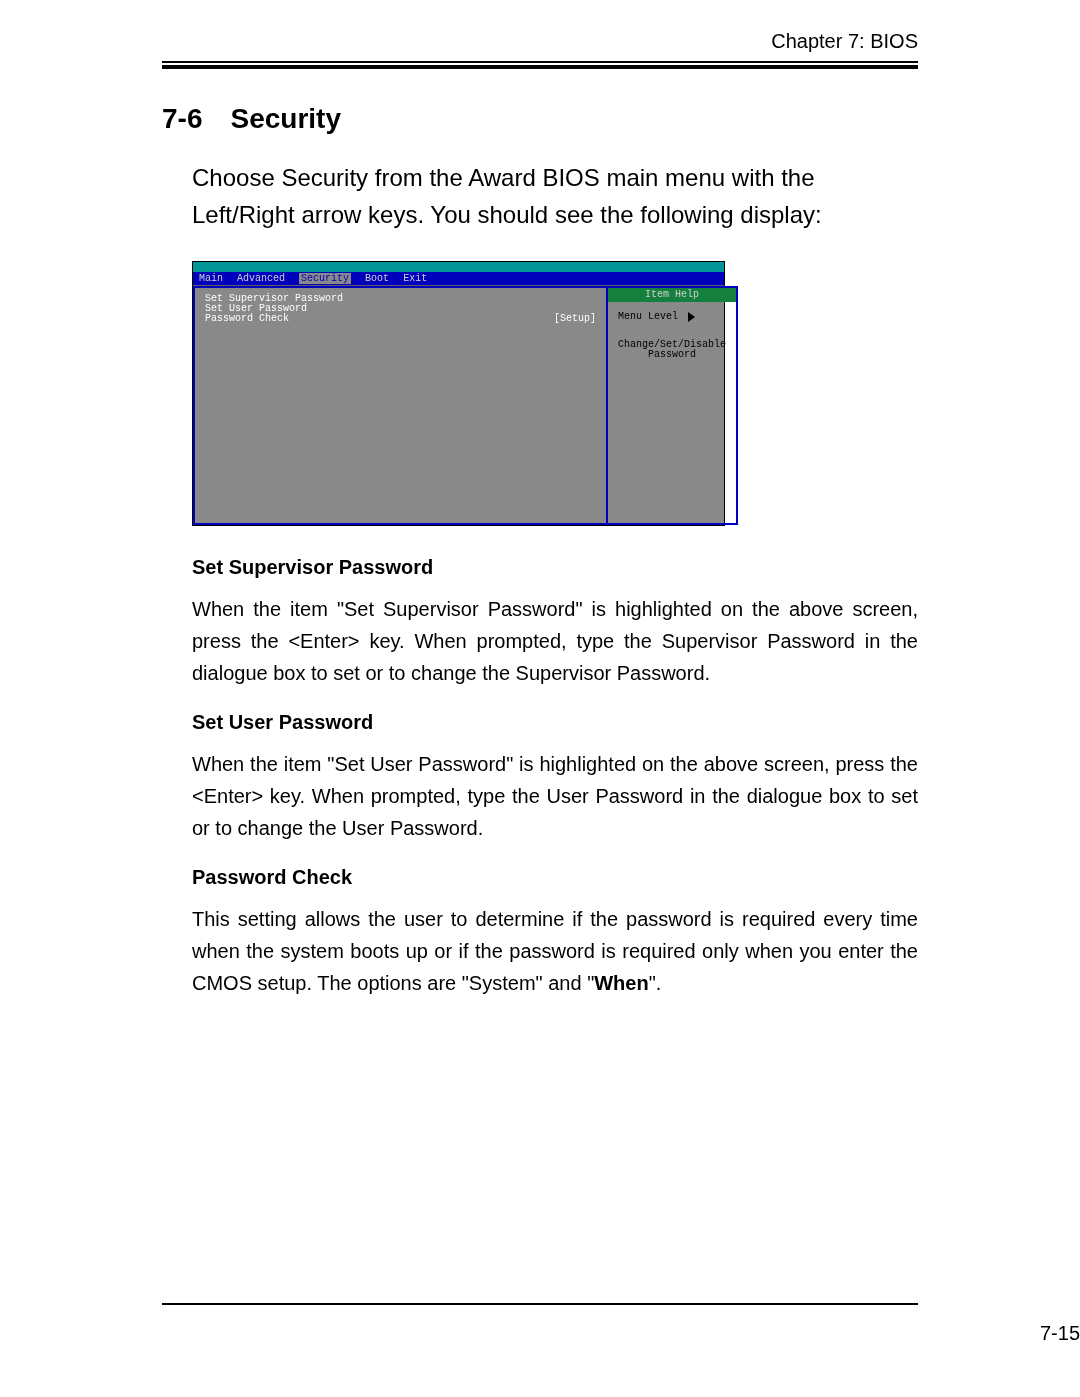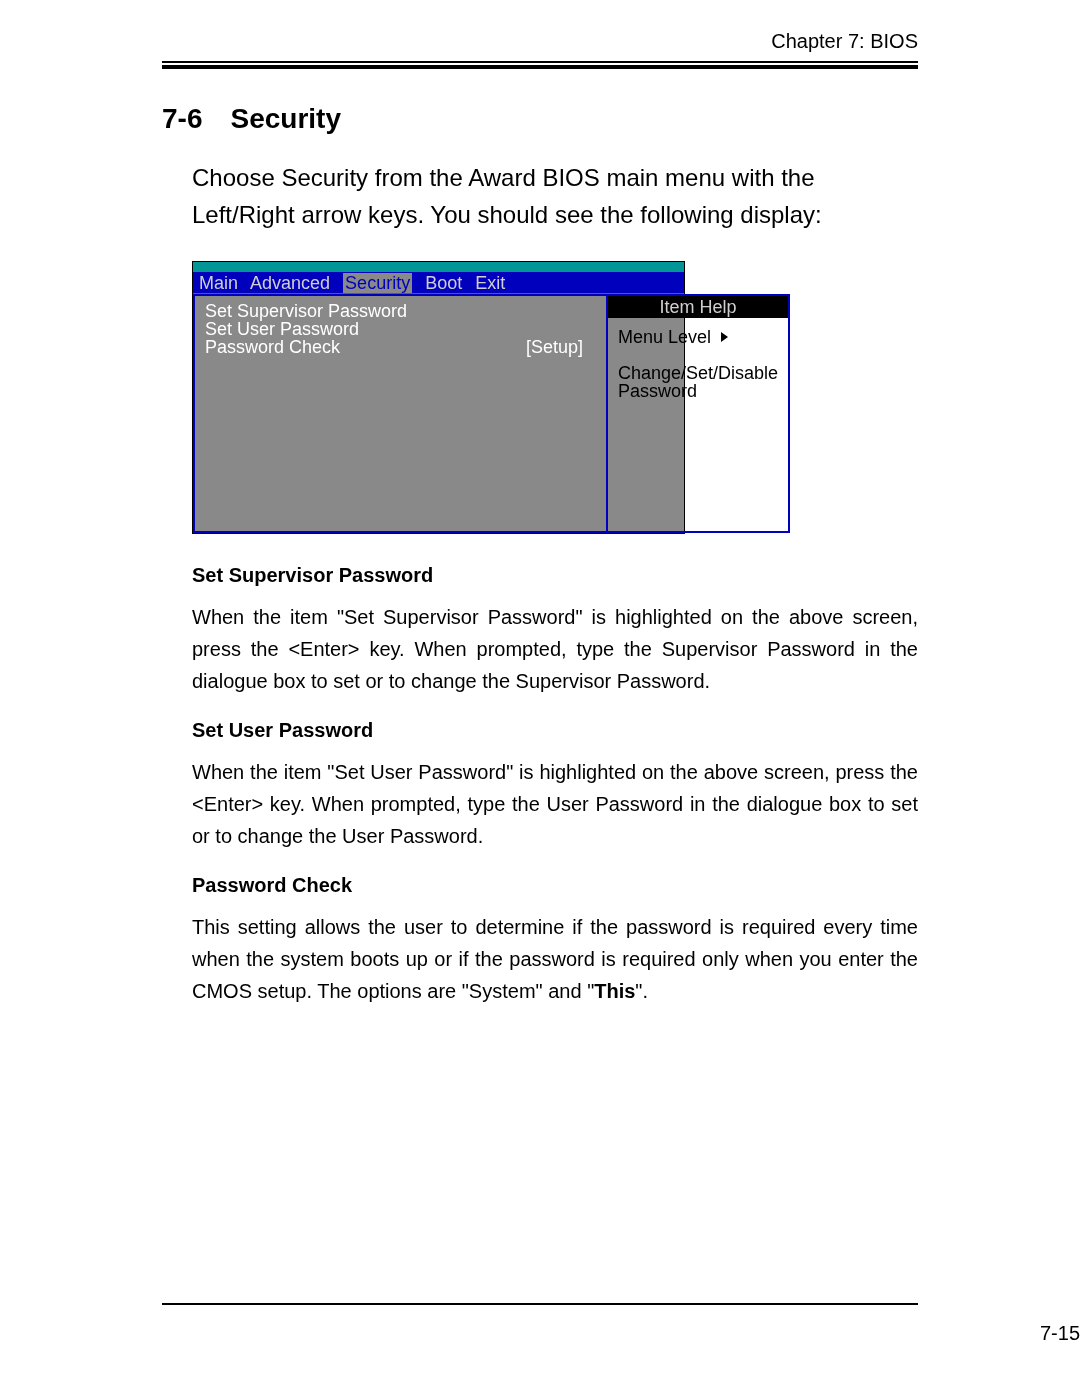--- a/index.html
+++ b/index.html
@@ -33,23 +33,23 @@
   .section-title .num { margin-right: 28px; }
   .intro {
     font-size: 24px;
     line-height: 1.55;
     margin: 0 0 28px 30px;
   }
 
   
   .bios {
     margin: 0 0 30px 30px;
-    width: 493px;
-    font-family: Liberation Sans, sans-serif;
-    font-size: 18px;
+    width: 533px;
+    font-family: Liberation Mono, monospace;
+    font-size: 10px;
     line-height: 1.0;
     color: #fff;
     white-space: nowrap;
     border: 1px solid #000;
   }
   .bios-header {
     background: #039696;
     color: #000;
     text-align: center;
     height: 10px;
@@ -75,29 +75,29 @@
   .bios-left {
     flex: 0 0 413px;
     border: 2px solid #0000bd;
     border-right: none;
     padding: 6px 10px;
     color: #fff;
     position: relative;
   }
   .bios-left .row { display:flex; }
   .bios-left .row .label { flex:1; }
-  .bios-left .row .val { flex:0 0 70px; color:#fff; }
+  .bios-left .row .val { flex:0 0 70px; color:#fff;text-align:right; }
   .bios-right {
     flex: 1;
     border: 2px solid #0000bd;
     padding: 0;
     color: #000;
   }
   .bios-right .help-title {
-    background: #000000;
+    background: #15803d;
     color: #cfcfcf;
     text-align: center;
     padding: 2px 0;
   }
   .bios-right .help-body {
     padding: 10px 10px;
   }
   .bios-right .menu-level { display:flex; align-items:center; gap:10px; margin-bottom:18px; }
   .bios-right .arrow {
     width:0; height:0;
@@ -173,35 +173,35 @@
           <span class="val">[Setup]</span>
         </div>
       </div>
       <div class="bios-right">
         <div class="help-title">Item Help</div>
         <div class="help-body">
           <div class="menu-level">
             <span>Menu Level</span>
             <span class="arrow"></span>
           </div>
-          <div style="white-space:pre;">Change/Set/Disable
+          <div style="white-space:pre;text-align:center;">Change/Set/Disable
 Password</div>
         </div>
       </div>
     </div>
   </div>
 
   <div class="body-sections">
     <div class="sub-h">Set Supervisor Password</div>
     <p class="para">When the item "Set Supervisor Password" is highlighted on the above screen, press the &lt;Enter&gt; key. When prompted, type the Supervisor Password in the dialogue box to set or to change the Supervisor Password.</p>
 
     <div class="sub-h">Set User Password</div>
     <p class="para">When the item "Set User Password" is highlighted on the above screen, press the &lt;Enter&gt; key. When prompted, type the User Password in the dialogue box to set or to change the User Password.</p>
 
     <div class="sub-h">Password Check</div>
     <p class="para">
-      <span>This setting allows the user to determine if the password is required every time when the system boots up or if the password is required only when you enter the CMOS setup.  The options are "System" and "</span><span class="bold">This</span><span>".</span>
+      <span>This setting allows the user to determine if the password is required every time when the system boots up or if the password is required only when you enter the CMOS setup.  The options are "System" and "</span><span class="bold">When</span><span>".</span>
     </p>
   </div>
 </div>
 
 <div class="footer-rule"></div>
 <div class="page-number">7-15</div>
 
 </body></html>

